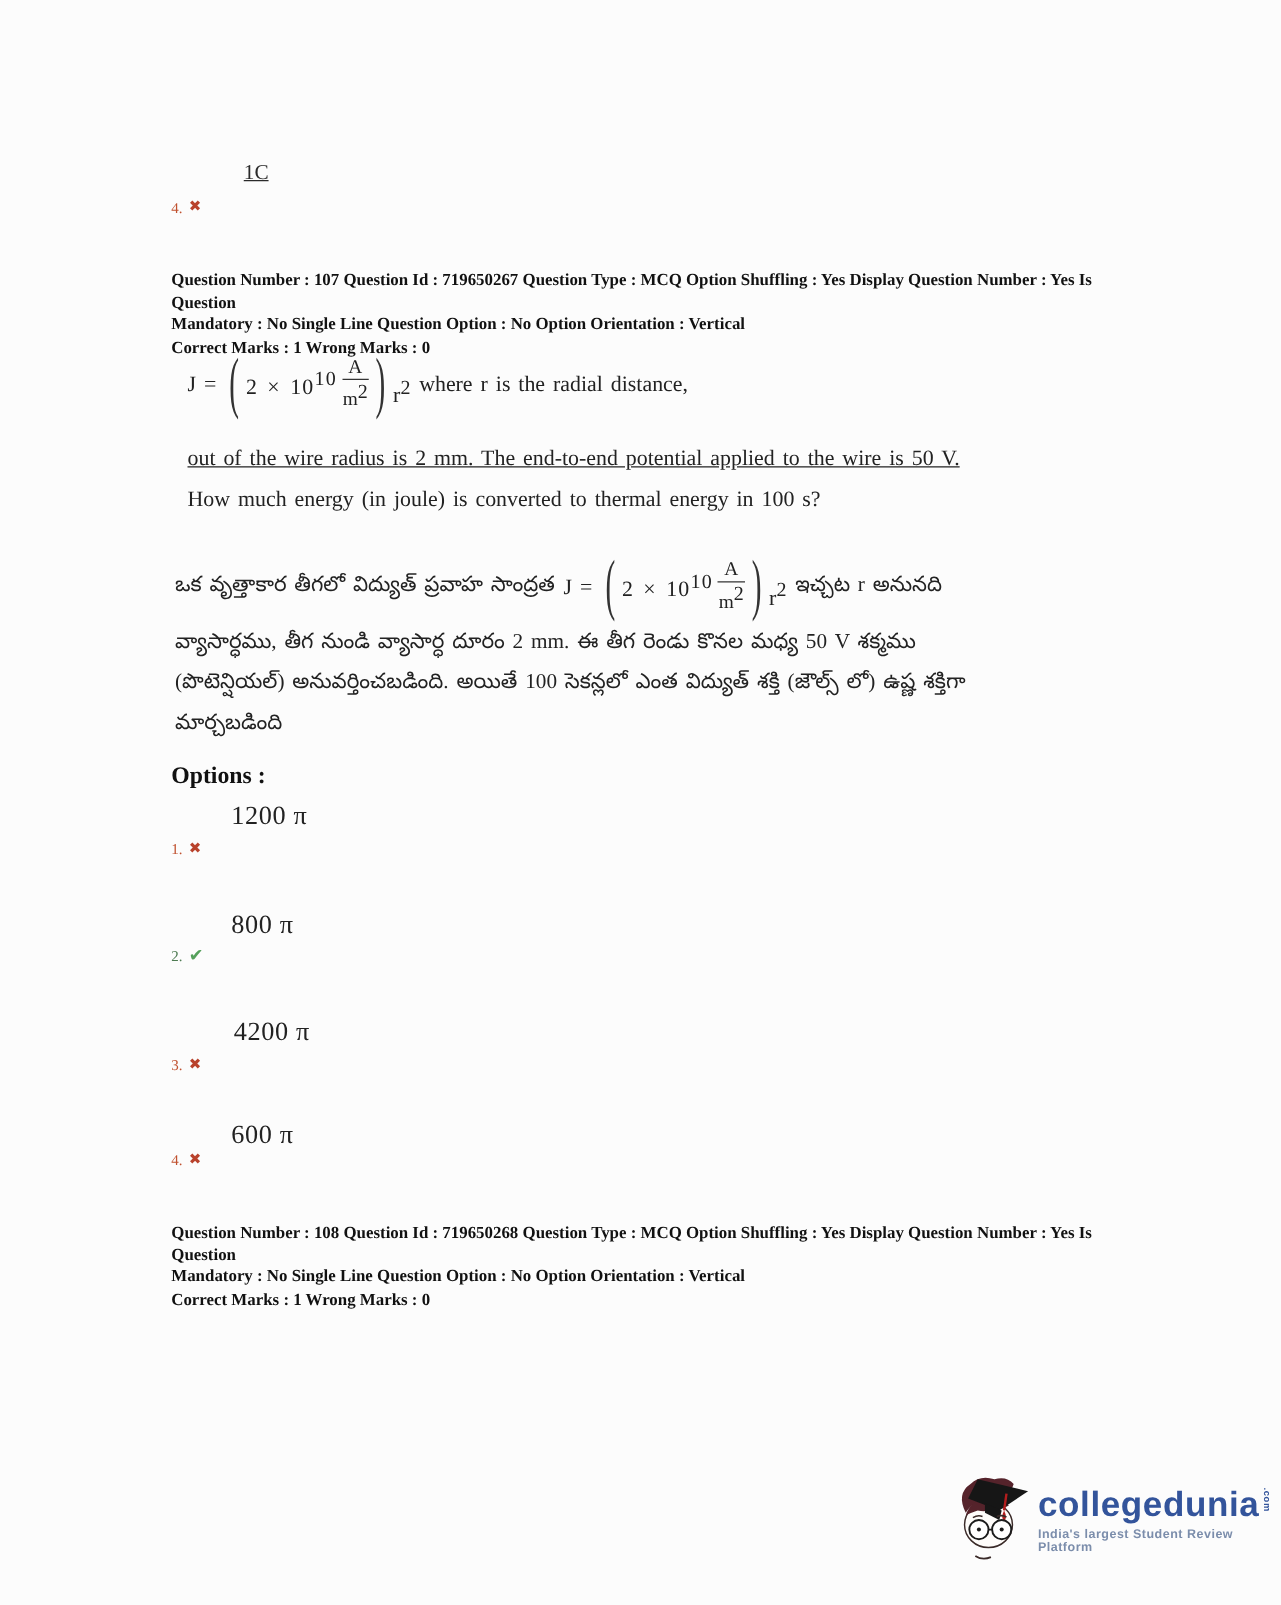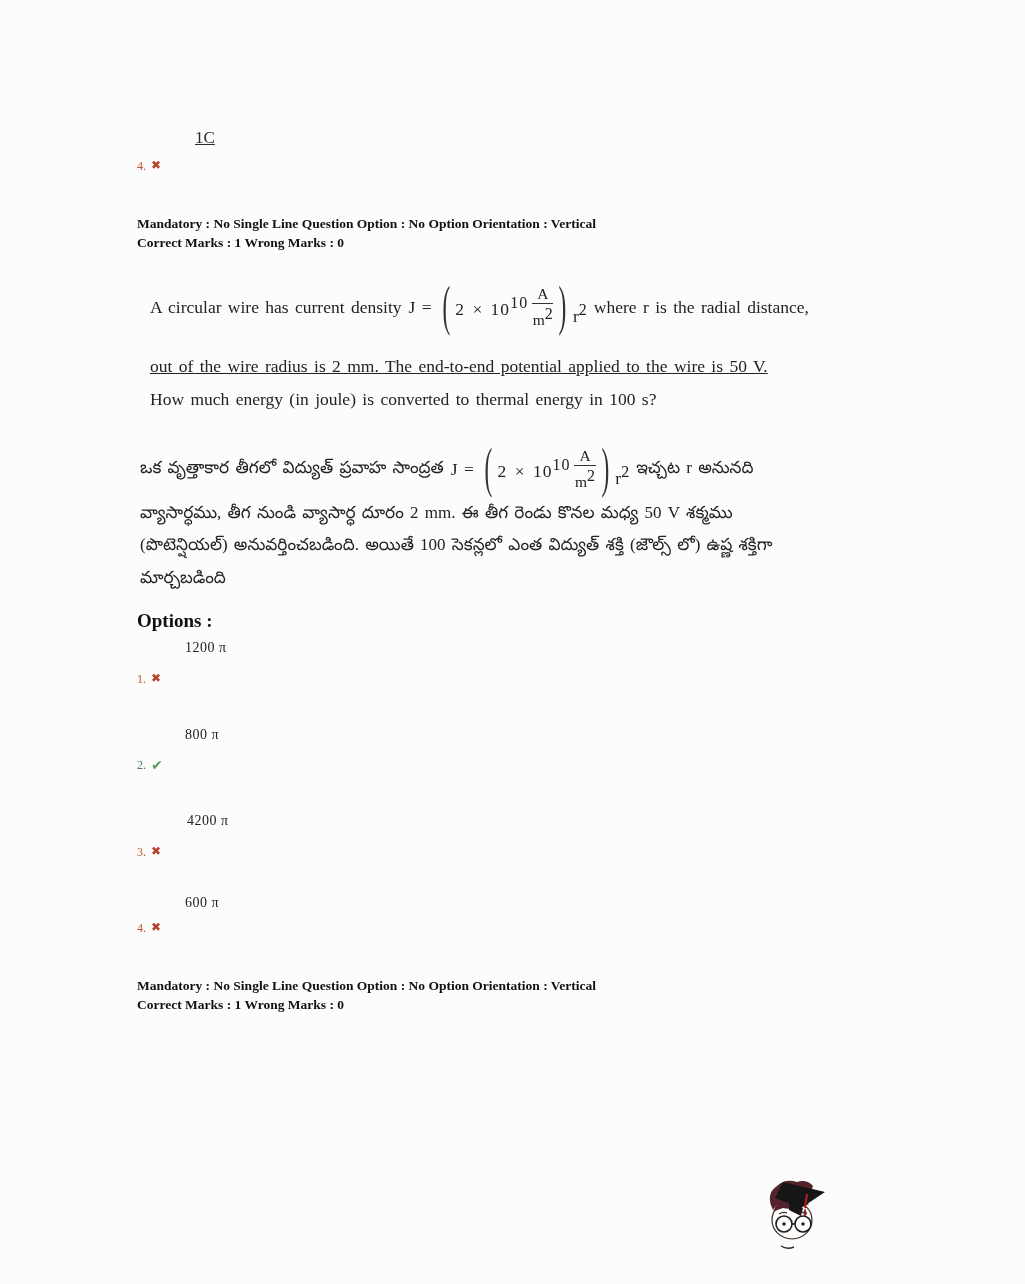--- a/index.html
+++ b/index.html
@@ -41,47 +41,47 @@
   }
   .f-coeff { letter-spacing:1px; }
   sup { font-size:16px; }
   .f-frac { display:inline-flex; flex-direction:column; align-items:center; font-size:15.5px; margin-left:4px; line-height:1.15; }
   .f-num { display:block; border-bottom:1.2px solid #333; padding:0 5px 1px; text-align:center; }
   .f-den { display:block; padding-top:1px; }
   .f-var { margin-left:1px;margin-top:14px; }
 
   
   .opt-label { font-weight:bold; font-size:19px; color:#111; }
-  .opt-value { font-size:14px; color:#222; letter-spacing:0.5px; }
+  .opt-value { font-size:21px; color:#222; letter-spacing:0.5px; }
 
   
   .logo { display:flex; align-items:flex-start; gap:6px; font-family:"Liberation Sans",sans-serif; }
   .logo-textcol { padding-top:14px; }
   .brand-row { display:flex; align-items:flex-start; }
   .brand { font-size:28px; font-weight:bold; color:#33549b; letter-spacing:0.5px; line-height:28px; }
   .brand-suffix { writing-mode:vertical-rl; font-size:7.5px; font-weight:bold; color:#33549b; margin-left:2px; letter-spacing:0.5px; }
   .tagline { font-size:10px; font-weight:bold; color:#7b8dab; letter-spacing:0.4px; margin-top:4px; }
 </style>
 </head>
 <body>
 
 <div class="abs frag-text" style="left:195px; top:128px;text-decoration:underline;">1C</div>
 
 <div class="abs marker" style="left:137px; top:159px;">
   <span class="marker-num num-wrong">4.</span>
   <span class="icon-cross">✖</span>
 </div>
 
 <div class="abs meta" style="left:137px; top:215px;">
+  <div>Question Number : 107 Question Id : 719650267 Question Type : MCQ Option Shuffling : Yes Display Question Number : Yes Is Question</div>
   <div>Mandatory : No Single Line Question Option : No Option Orientation : Vertical</div>
   <div class="m-gap">Correct Marks : 1 Wrong Marks : 0</div>
 </div>
 
 <div class="abs qline qflex" style="left:150px; top:272px; height:70px;">
-  <span>A circular wire has current density</span>
   <span class="formula">
     <span class="f-lhs">J =</span>
     <span class="f-paren">(</span>
     <span class="f-coeff"><span>2 × 10</span><sup>10</sup></span>
     <span class="f-frac">
       <span class="f-num">A</span>
       <span class="f-den"><span>m</span><sup>2</sup></span>
     </span>
     <span class="f-paren">)</span>
     <span class="f-var"><span>r</span><sup>2</sup></span>
@@ -132,20 +132,21 @@
   <span class="icon-cross">✖</span>
 </div>
 
 <div class="abs opt-value" style="left:185px; top:895px;">600 π</div>
 <div class="abs marker" style="left:137px; top:921px;">
   <span class="marker-num num-wrong">4.</span>
   <span class="icon-cross">✖</span>
 </div>
 
 <div class="abs meta" style="left:137px; top:977px;">
+  <div>Question Number : 108 Question Id : 719650268 Question Type : MCQ Option Shuffling : Yes Display Question Number : Yes Is Question</div>
   <div>Mandatory : No Single Line Question Option : No Option Orientation : Vertical</div>
   <div class="m-gap">Correct Marks : 1 Wrong Marks : 0</div>
 </div>
 
 <div class="abs logo" style="left:763px; top:1176px;">
   <svg width="64" height="80" viewBox="0 0 64 80">
 
     <path d="M10,34 Q2,18 14,10 Q22,2 34,6 Q44,3 50,10 L44,26 Q30,20 18,26 Q12,30 10,34 Z" fill="#55232b"></path>
 
     <ellipse cx="29" cy="44" rx="20" ry="19" fill="#fefcfa" stroke="#3a2a28" stroke-width="1.2"></ellipse>
@@ -162,13 +163,20 @@
     <circle cx="40" cy="48" r="8" fill="#ffffff" stroke="#1c1c1c" stroke-width="1.6"></circle>
     <path d="M29,48 L32,48" stroke="#1c1c1c" stroke-width="1.6"></path>
     <circle cx="21" cy="48" r="1.7" fill="#1c1c1c"></circle>
     <circle cx="40" cy="48" r="1.7" fill="#1c1c1c"></circle>
 
     <path d="M16,38 q4,-2.5 8,-1" stroke="#3a2a28" stroke-width="1.3" fill="none"></path>
     <path d="M36,37 q4,-1.5 8,0.5" stroke="#3a2a28" stroke-width="1.3" fill="none"></path>
 
     <path d="M18,70 q6,4 13,1" stroke="#3a2a28" stroke-width="1.5" fill="none"></path>
   </svg>
+  <div class="logo-textcol">
+    <div class="brand-row">
+      <span class="brand">collegedunia</span>
+      <span class="brand-suffix">.com</span>
+    </div>
+    <div class="tagline">India's largest Student Review Platform</div>
+  </div>
 </div>
 
 </body></html>

